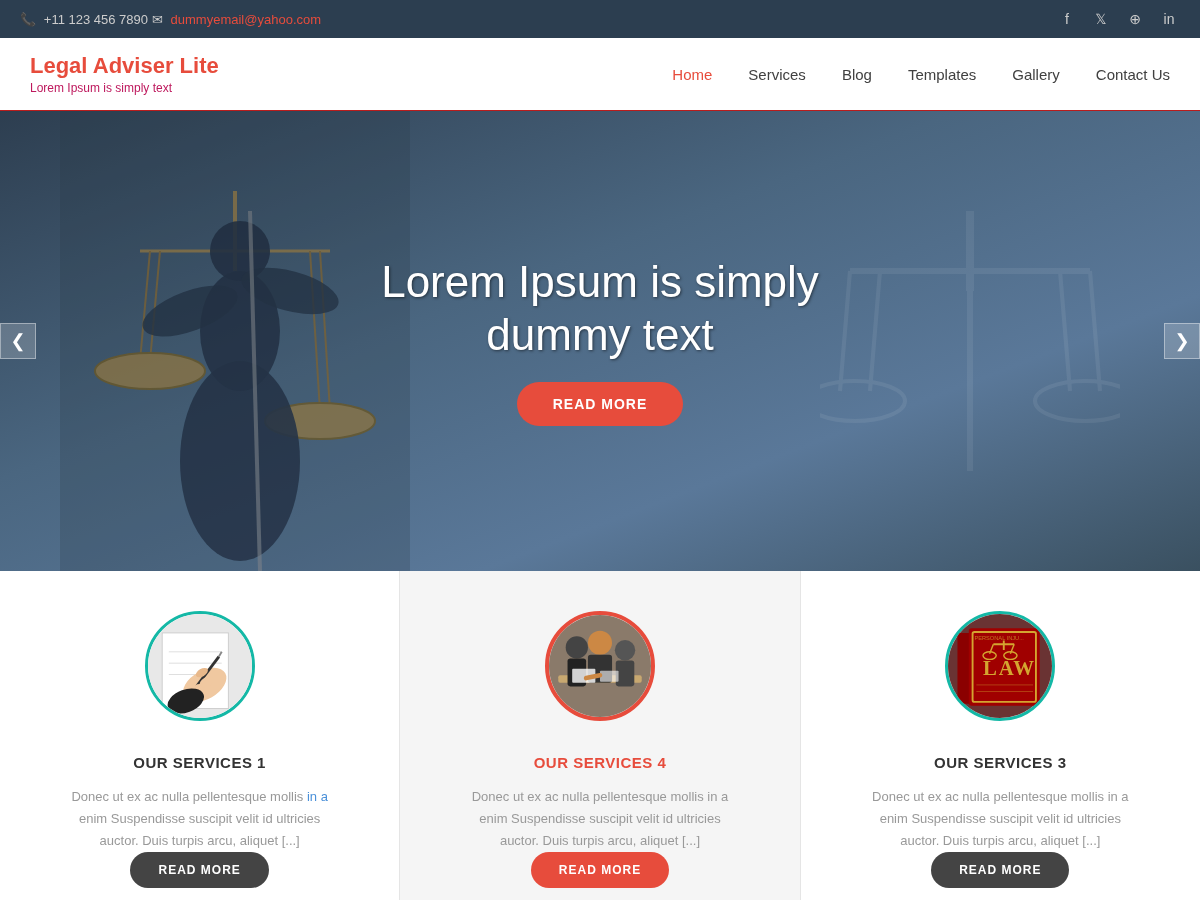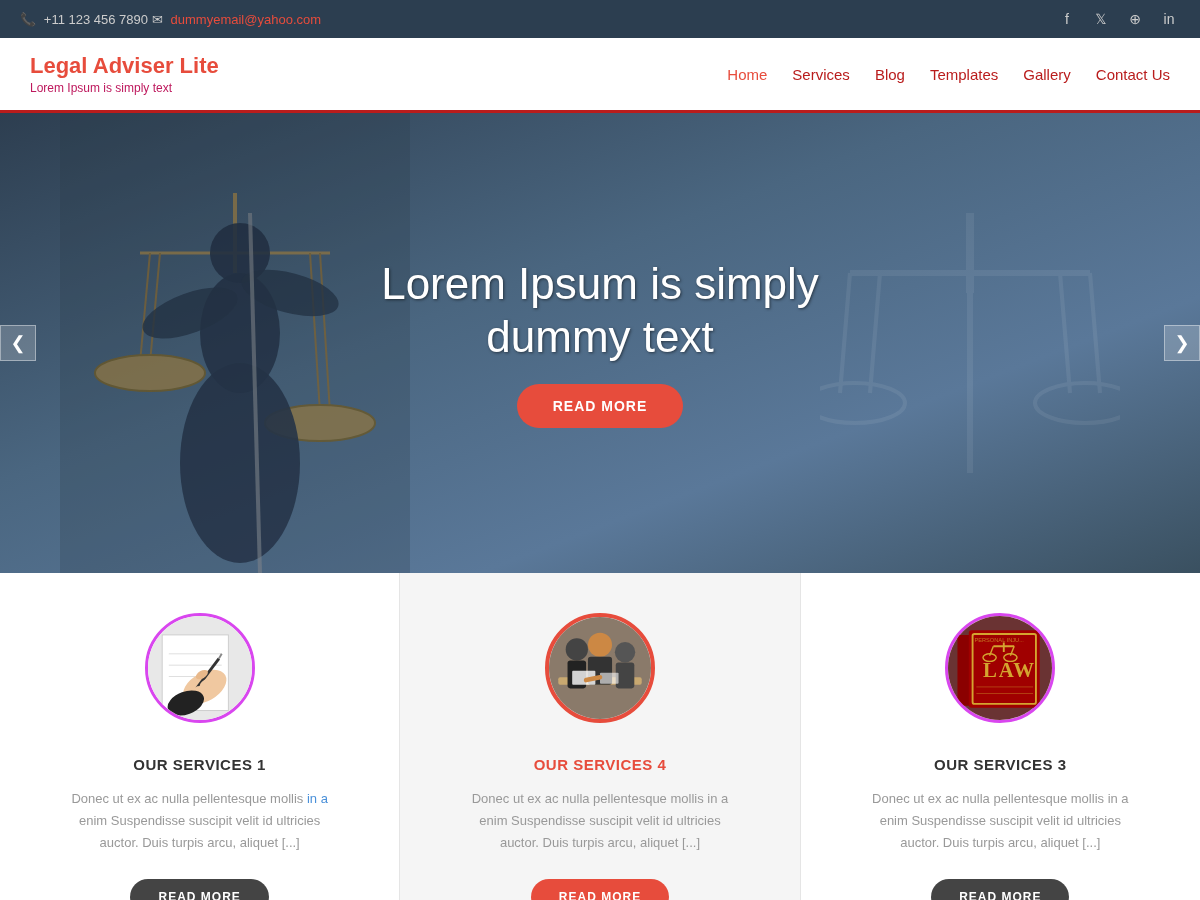--- a/index.html
+++ b/index.html
@@ -25,31 +25,31 @@
     }
     .phone-icon, .mail-icon { font-style: normal; margin-right: 4px; }
 
     
     .header {
       background: #fff;
       padding: 15px 30px;
       display: flex;
       align-items: center;
       justify-content: space-between;
-      border-bottom: 3px solid #b91c1c;
+      border-bottom: 1px solid #b91c1c;
     }
     .logo-title { font-size: 22px; font-weight: bold; color: #333; }
     .logo-title span { color: #e74c3c; }
     .logo-subtitle { font-size: 12px; color: #be185d; margin-top: 2px; }
 
     
-    .nav { display: flex; gap: 25px; align-items: flex-end; }
+    .nav { display: flex; gap: 36px; align-items: flex-end; }
     .nav a {
       text-decoration: none;
-      color: #b91c1c;
+      color: #404040;
       font-size: 15px;
       font-weight: 500;
       padding: 5px 0;
     }
     .nav a.active { color: #e74c3c; }
 
     
     .hero {
       position: relative;
       height: 460px;
@@ -151,39 +151,38 @@
     .service-card:last-child { border-right: none; }
     .service-card.highlighted {
       background: #f5f5f5;
     }
     .service-image-wrap {
       width: 110px;
       height: 110px;
       border-radius: 50%;
       overflow: hidden;
       margin: 0 auto 20px;
-      border: 3px solid #d946ef;
+      border: 3px solid #14b8a6;
     }
     .service-image-wrap.red-border {
       border: 4px solid #e74c3c;
     }
     .service-title {
       font-size: 15px;
       font-weight: bold;
       color: #333;
       margin-bottom: 15px;
       letter-spacing: 0.5px;
       margin-top: 33px;
     }
     .service-title.red { color: #e74c3c; }
     .service-desc {
       font-size: 13px;
       color: #999;
       line-height: 1.7;
-      margin-bottom: 25px;
     }
     .service-desc a { color: #4a90d9; text-decoration: none; }
     .service-btn {
       background: #444;
       color: white;
       border: none;
       padding: 11px 28px;
       border-radius: 25px;
       font-size: 12px;
       font-weight: bold;

